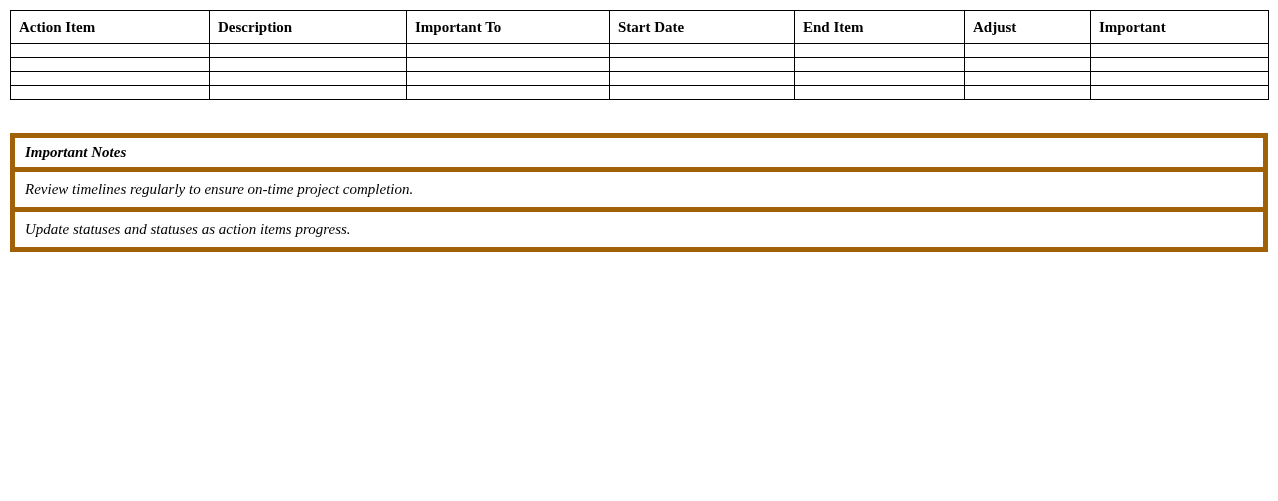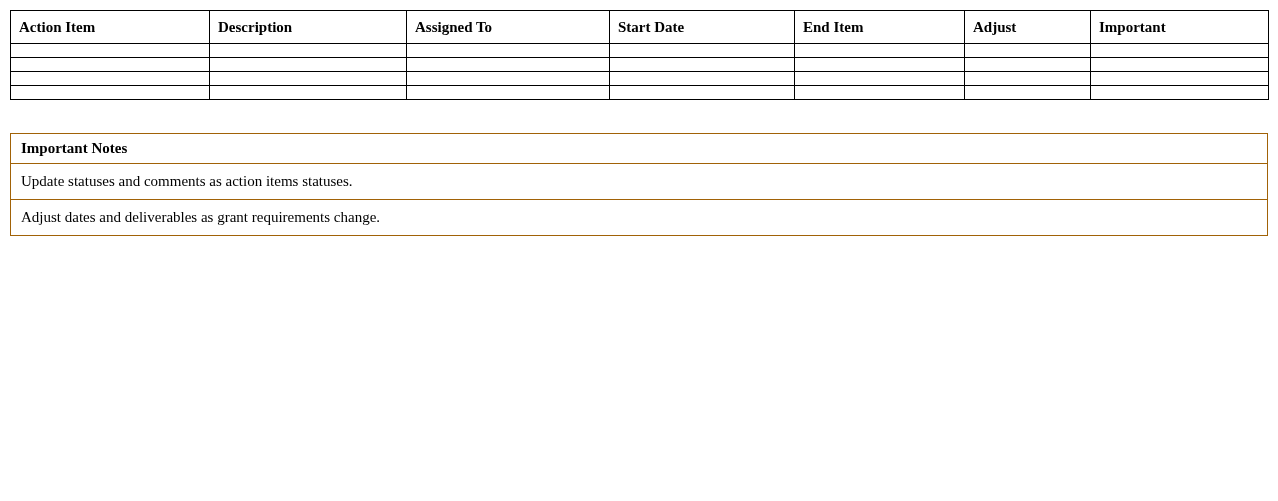--- a/index.html
+++ b/index.html
@@ -64,24 +64,25 @@
   .notes-table {
     position: absolute;
     left: 10px;
     top: 133px;
     width: 1258px;
     border-collapse: collapse;
     table-layout: fixed;
   }
   .notes-table th,
   .notes-table td {
-    border: 1px solid #a16207;
+    border: 5px solid #a16207;
     padding: 0 10px;
     text-align: left;
     vertical-align: middle;
+    font-style: italic;
   }
   .notes-table th {
     font-weight: bold;
     font-size: 15px;
     height: 29px;
     line-height: 29px;
   }
   .notes-table td {
     font-weight: normal;
     font-size: 15px;
@@ -101,21 +102,21 @@
       <col class="col-assigned">
       <col class="col-start">
       <col class="col-end">
       <col class="col-status">
       <col class="col-comments">
     </colgroup>
     <thead>
       <tr>
         <th>Action Item</th>
         <th>Description</th>
-        <th>Assigned To</th>
+        <th>Important To</th>
         <th>Start Date</th>
         <th>End Item</th>
         <th>Adjust</th>
         <th>Important</th>
       </tr>
     </thead>
     <tbody>
       <tr>
         <td></td>
         <td></td>
@@ -156,21 +157,21 @@
   </table>
 
   <table class="notes-table">
     <thead>
       <tr>
         <th>Important Notes</th>
       </tr>
     </thead>
     <tbody>
       <tr>
-        <td>Update statuses and comments as action items statuses.</td>
+        <td>Review timelines regularly to ensure on-time project completion.</td>
       </tr>
       <tr>
-        <td>Adjust dates and deliverables as grant requirements change.</td>
+        <td>Update statuses and statuses as action items progress.</td>
       </tr>
     </tbody>
   </table>
 
 </div>
 
 </body></html>

